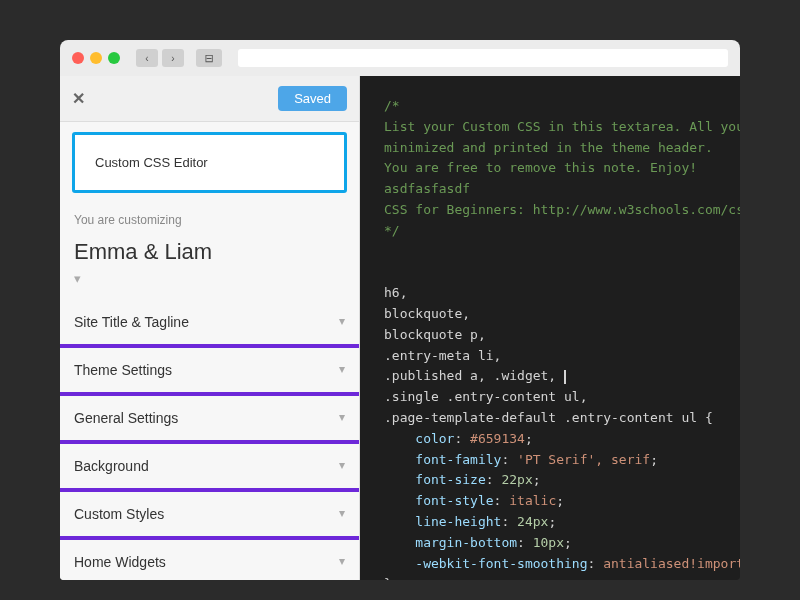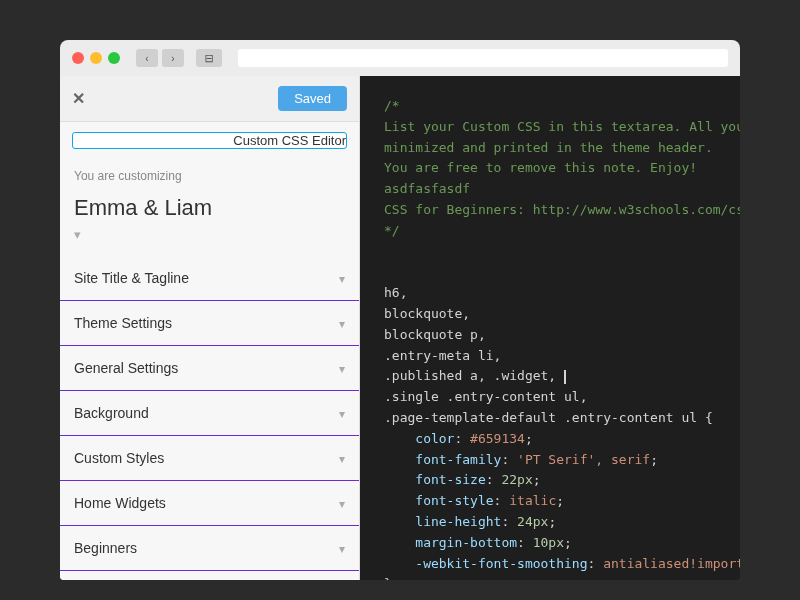--- a/index.html
+++ b/index.html
@@ -123,25 +123,25 @@
       border: none;
       border-radius: 4px;
       padding: 5px 16px;
       font-size: 13px;
       cursor: pointer;
       font-weight: 500;
     }
 
     .custom-css-editor-btn {
       margin: 10px 12px;
-      padding: 0;
+      padding: 20px;
       background: #fff;
-      border: 1px solid #0ea5e9;
+      border: 3px solid #0ea5e9;
       border-radius: 3px;
-      text-align: right;
+      text-align: left;
       font-size: 13px;
       color: #333;
       cursor: pointer;
     }
 
     .customizing-section {
       padding: 10px 14px 6px;
       display: flex;
       justify-content: space-between;
       align-items: flex-start;
@@ -164,25 +164,25 @@
     }
 
     .sidebar-divider {
       height: 1px;
       background: #e0e0e0;
       margin: 4px 0;
     }
 
     .sidebar-item {
       display: flex;
-      align-items: flex-end;
+      align-items: flex-start;
       justify-content: space-between;
       padding: 14px 14px;
       cursor: pointer;
-      border-bottom: 1px solid #6d28d9;
+      border-bottom: 4px solid #6d28d9;
       background: #f7f7f7;
     }
     .sidebar-item-label {
       font-size: 14px;
       color: #333;
     }
     .sidebar-item-chevron {
       color: #aaa;
       font-size: 12px;
     }

